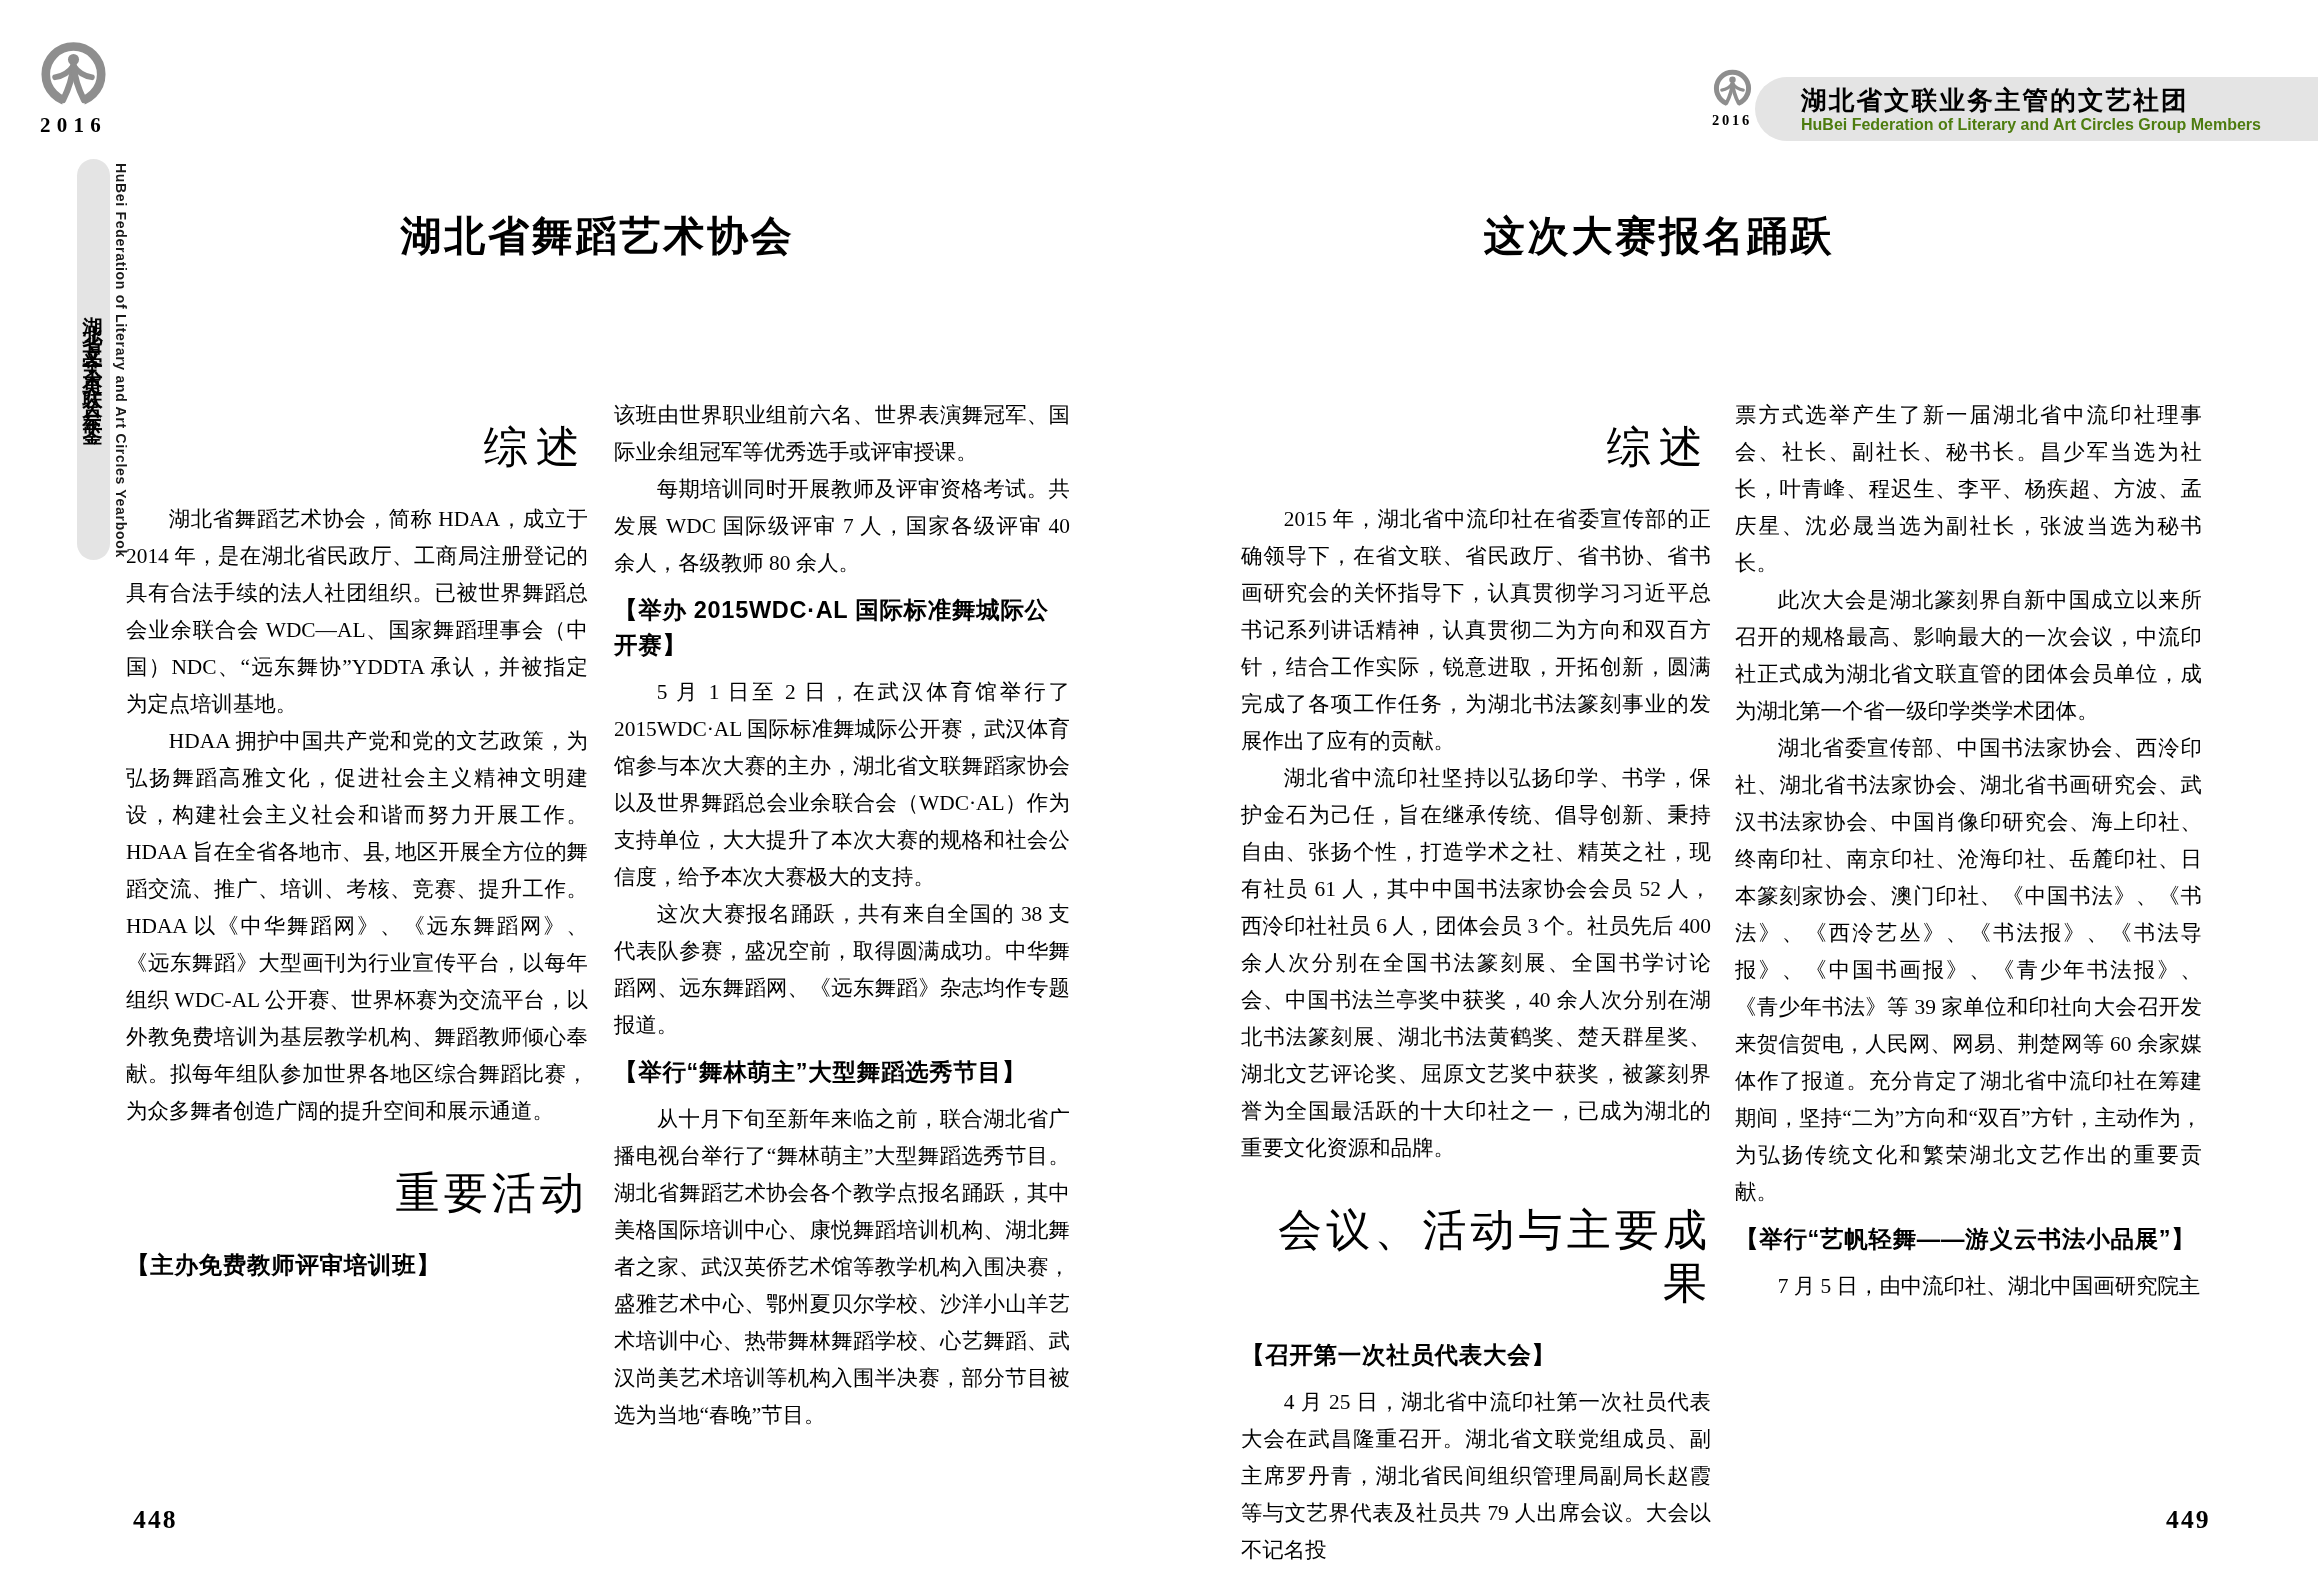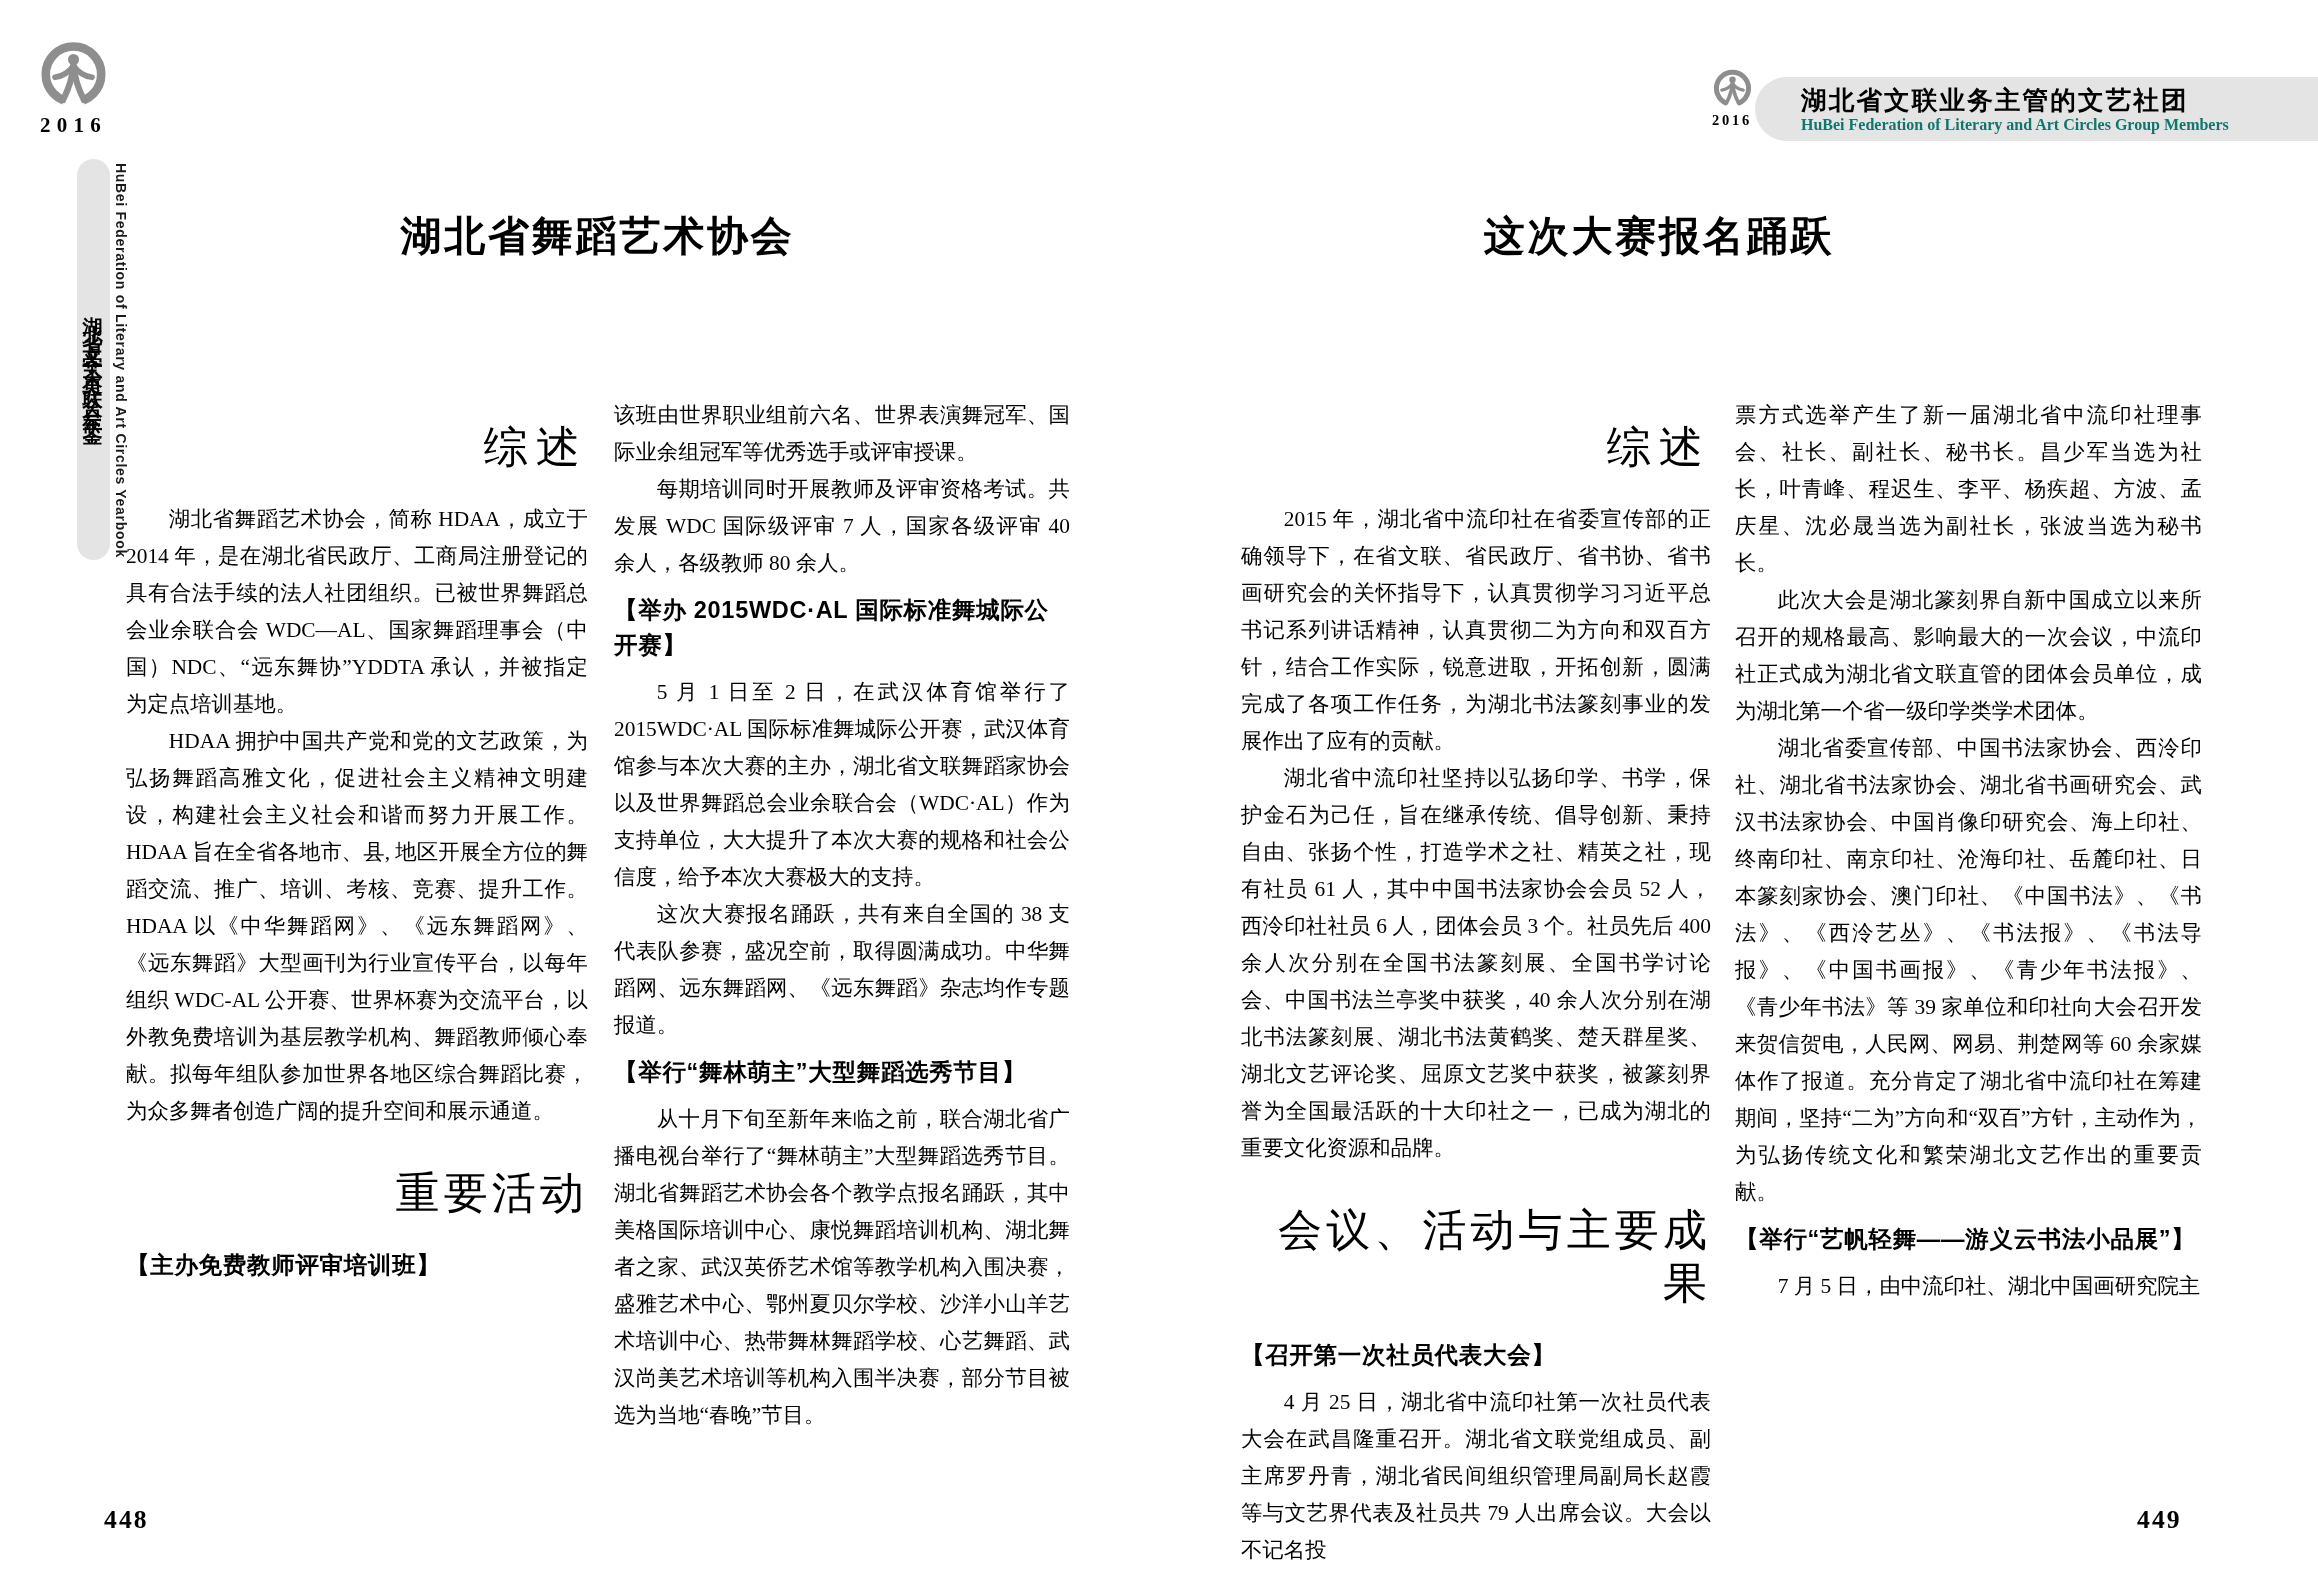--- a/index.html
+++ b/index.html
@@ -31,21 +31,21 @@
   .hdr-band{
     position:absolute;left:1755px;top:77px;width:563px;height:64px;
     background:#e4e4e4;border-radius:32px 0 0 32px;
   }
   .hdr-zh{
     position:absolute;left:1801px;top:83px;
     font-family:"Liberation Sans",sans-serif;font-weight:bold;font-size:25.6px;letter-spacing:2.1px;text-align:center;
   }
   .hdr-en{
     position:absolute;left:1801px;top:116px;
-    font-family:Liberation Serif, serif;font-weight:bold;font-size:16px;color:#0f766e;
+    font-family:Liberation Sans, sans-serif;font-weight:bold;font-size:16px;color:#4d7c0f;
   }
   .hdr-logo{position:absolute;left:1711px;top:69px;width:43px;height:40px;}
   .hdr-year{
     position:absolute;left:1701px;top:112px;width:62px;text-align:center;
     font-weight:bold;font-size:14.5px;letter-spacing:2.8px;font-family:"Liberation Serif",serif;
   }
   
   .page-title{
     position:absolute;top:209px;font-weight:bold;font-size:41px;text-align:center;
     letter-spacing:2.8px;font-family:"Liberation Serif",serif;
@@ -66,20 +66,21 @@
   }
   .h1.mid{margin-top:37px;letter-spacing:4.1px;}
   .h2{
     font-family:"Liberation Sans",sans-serif;font-weight:bold;font-size:23.5px;
     line-height:35px;margin:11px 0 11px;text-align:left;letter-spacing:0.7px;
   }
   
   .pagenum{
     position:absolute;top:1505px;font-weight:bold;font-size:25.6px;letter-spacing:2.1px;
     font-family:"Liberation Serif",serif;
+    margin-left:29px;
   }
   #pn-left{left:104px;}
   #pn-right{left:2137px;}
 </style>
 </head>
 <body>
 
 <div class="canvas">
 
   <div class="side-logo">

